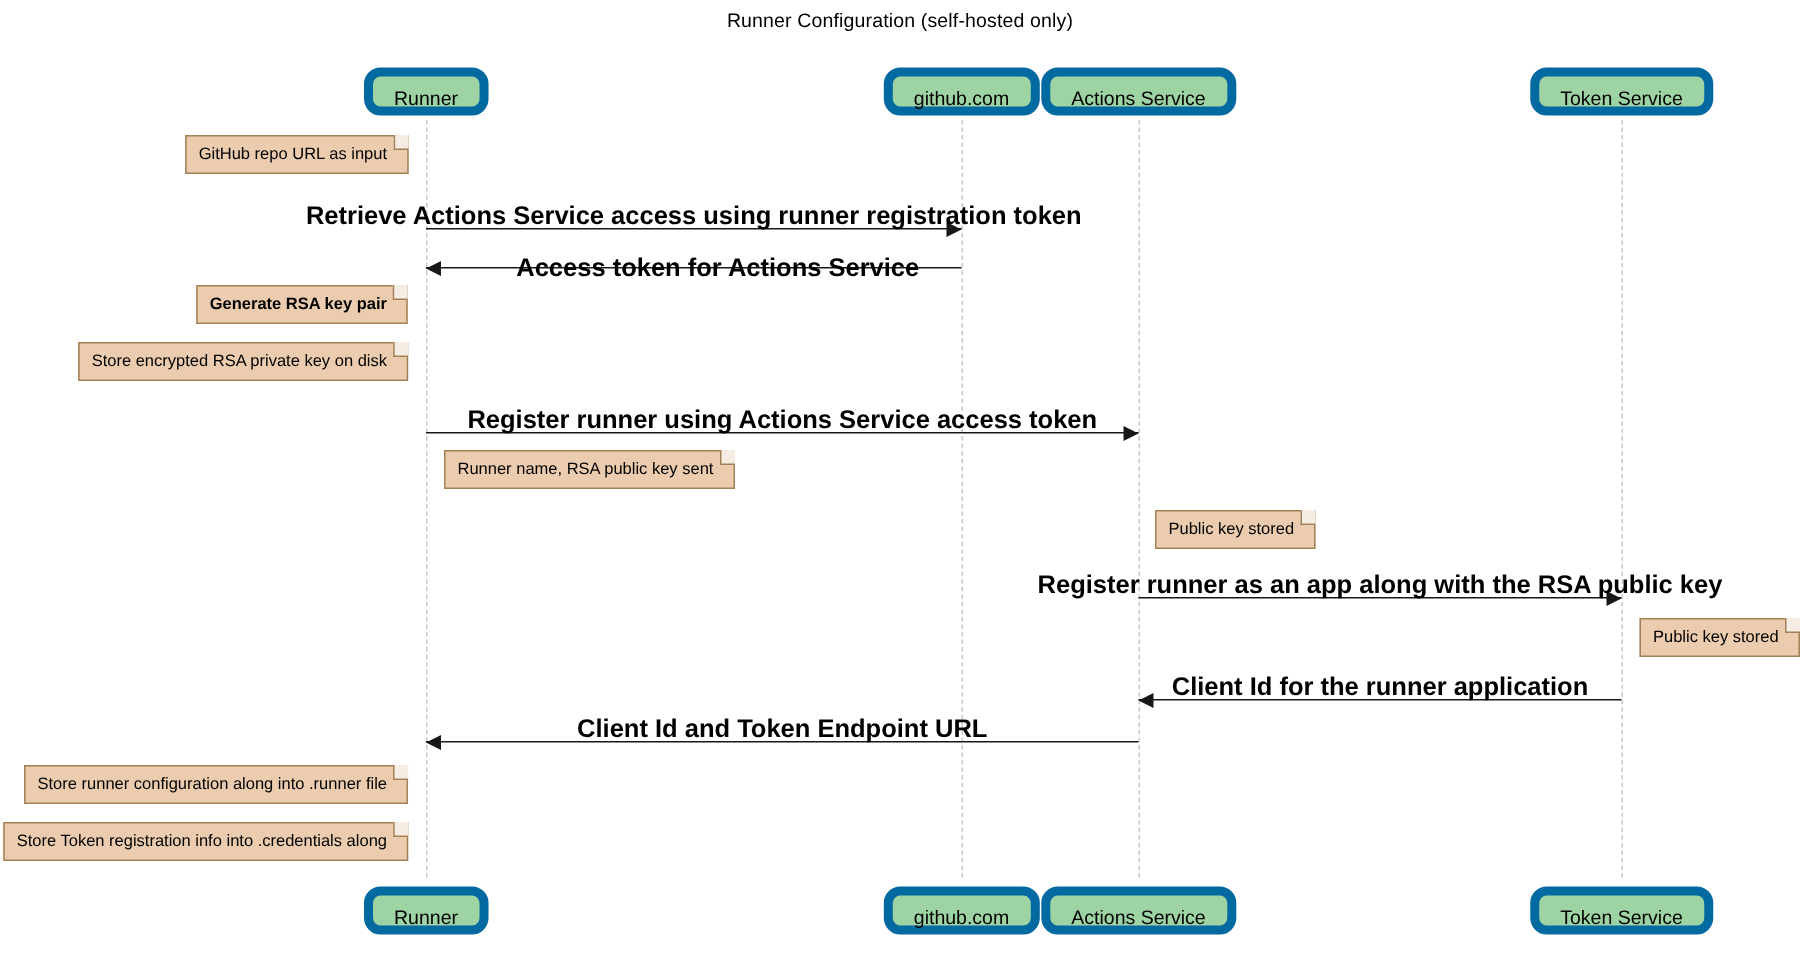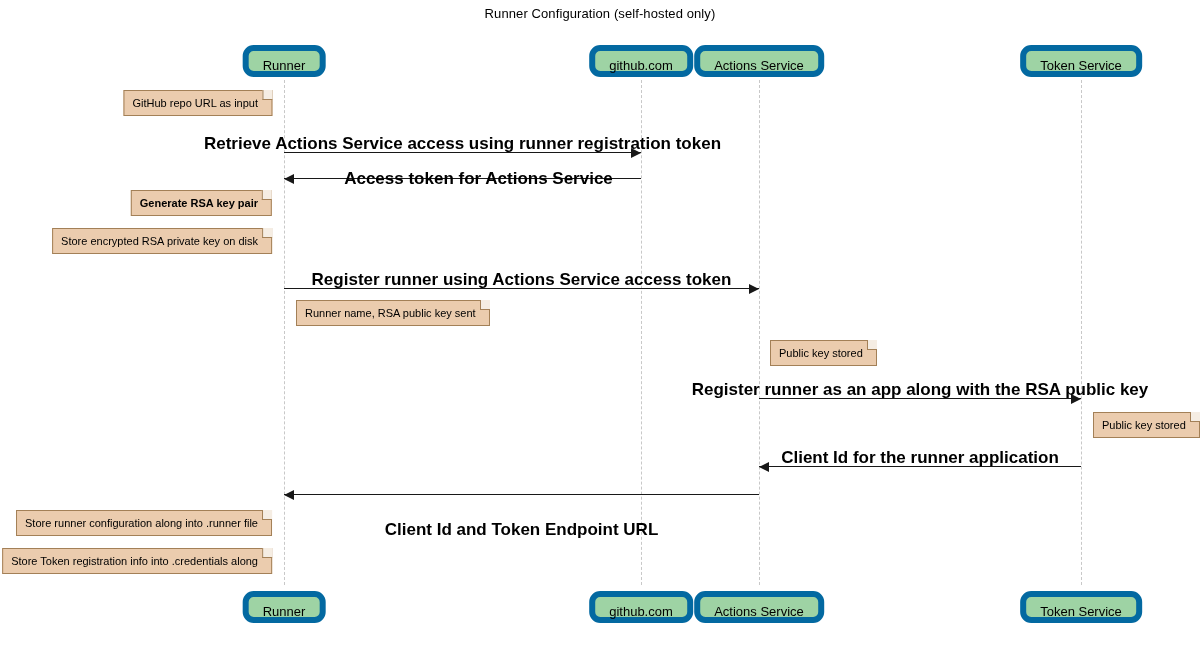--- a/index.html
+++ b/index.html
@@ -149,21 +149,21 @@
       <div class="arrowhead right" style="top: 284px; left: 749px;"></div>
       <div class="msg-label" style="left: 521.5px; top: 273px;">Register runner using Actions Service access token</div>
       <div class="message" style="left: 759px; top: 398px; width: 322px;"></div>
       <div class="arrowhead right" style="top: 394px; left: 1071px;"></div>
       <div class="msg-label" style="left: 920px; top: 383px;">Register runner as an app along with the RSA public key</div>
       <div class="message" style="left: 759px; top: 466px; width: 322px;"></div>
       <div class="arrowhead left" style="top: 462px; left: 759px;"></div>
       <div class="msg-label" style="left: 920px; top: 451px;">Client Id for the runner application</div>
       <div class="message" style="left: 284px; top: 494px; width: 475px;"></div>
       <div class="arrowhead left" style="top: 490px; left: 284px;"></div>
-      <div class="msg-label" style="left: 521.5px; top: 479px; margin-top: 44px;">Client Id and Token Endpoint URL</div>
+      <div class="msg-label" style="left: 521.5px; top: 479px;">Client Id and Token Endpoint URL</div>
     </div>
   <div id="notes">
       <div class="note anchor-right" style="left: 272px; top: 90px; text-align: right;"><span>GitHub repo URL as input</span><span class="dogear"></span></div>
       <div class="note anchor-right" style="left: 272px; top: 190px; font-weight: bold;"><span>Generate RSA key pair</span><span class="dogear"></span></div>
       <div class="note anchor-right" style="left: 272px; top: 228px; text-align: center;"><span>Store encrypted RSA private key on disk</span><span class="dogear"></span></div>
       <div class="note" style="left: 296px; top: 300px;"><span>Runner name, RSA public key sent</span><span class="dogear"></span></div>
       <div class="note" style="left: 770px; top: 340px;"><span>Public key stored</span><span class="dogear"></span></div>
       <div class="note" style="left: 1093px; top: 412px;"><span>Public key stored</span><span class="dogear"></span></div>
       <div class="note anchor-right" style="left: 272px; top: 510px;"><span>Store runner configuration along into .runner file</span><span class="dogear"></span></div>
       <div class="note anchor-right" style="left: 272px; top: 548px;"><span>Store Token registration info into .credentials along</span><span class="dogear"></span></div>

